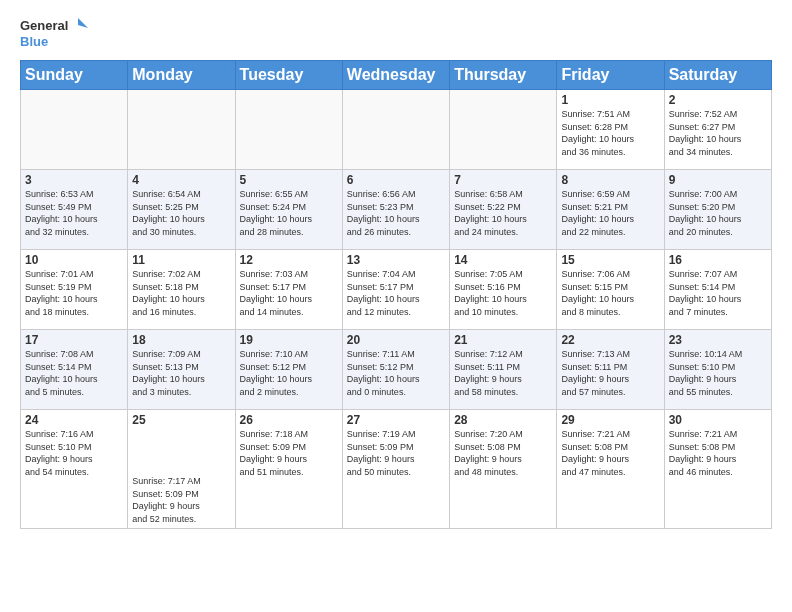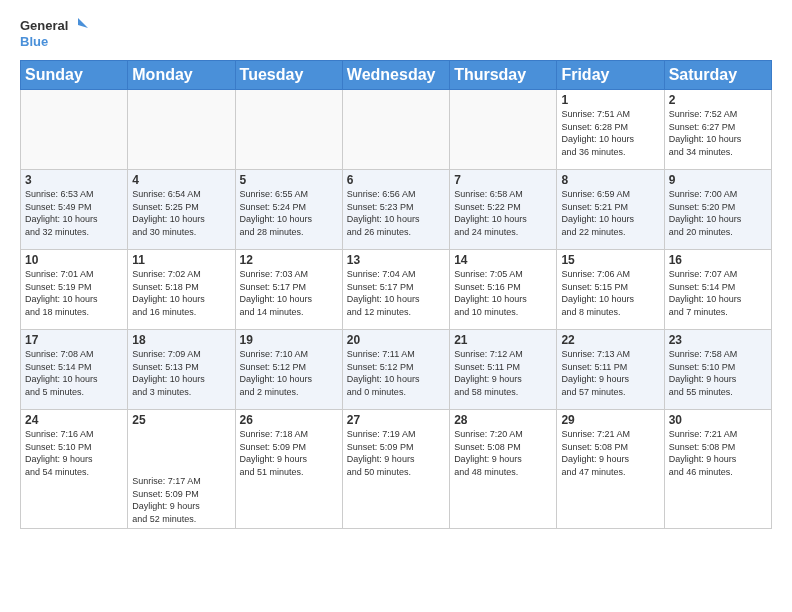--- a/index.html
+++ b/index.html
@@ -275,21 +275,21 @@
           </td>
           <td>
             <span class="day-num">22</span>
             <div class="day-info" style="white-space: pre-line;">Sunrise: 7:13 AM
 Sunset: 5:11 PM
 Daylight: 9 hours
 and 57 minutes.</div>
           </td>
           <td>
             <span class="day-num">23</span>
-            <div class="day-info" style="white-space: pre-line;">Sunrise: 7:58 AM
+            <div class="day-info" style="white-space: pre-line;">Sunrise: 10:14 AM
 Sunset: 5:10 PM
 Daylight: 9 hours
 and 55 minutes.</div>
           </td>
         </tr>
         <tr>
           <td>
             <span class="day-num">24</span>
             <div class="day-info" style="white-space: pre-line;">Sunrise: 7:16 AM
 Sunset: 5:10 PM

